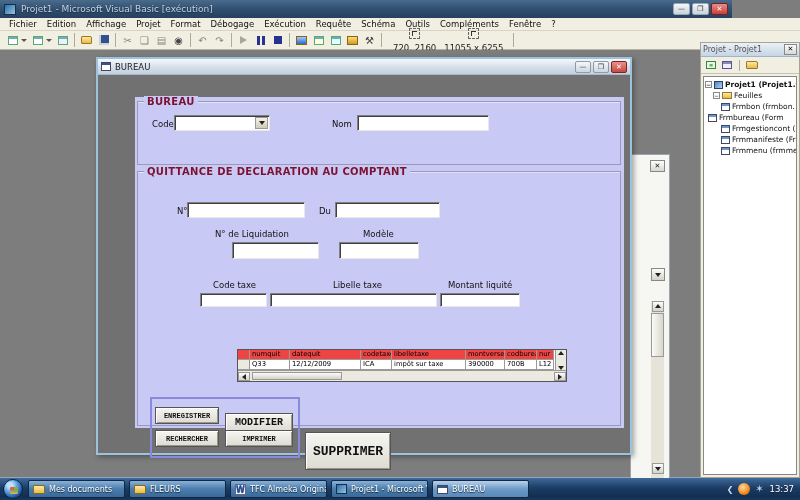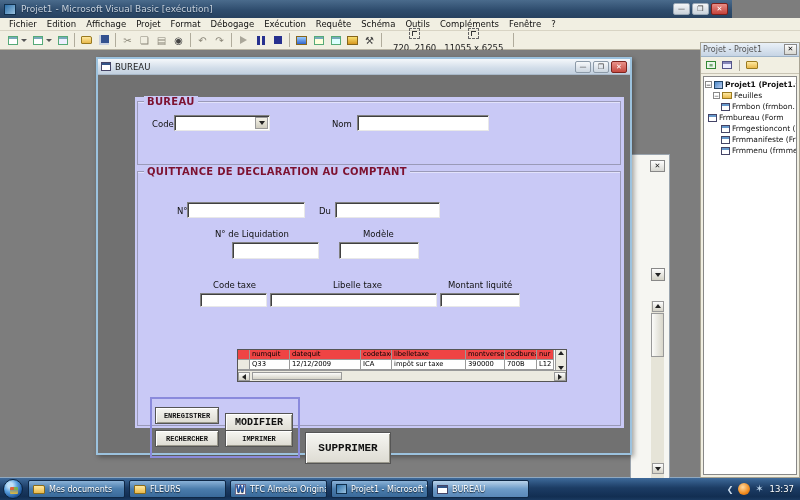--- a/index.html
+++ b/index.html
@@ -336,21 +336,21 @@
             <div class="tri-r" style="margin:1px auto"></div>
           </div>
       </div>
     </div>
 
     <div class="btnframe" style="left:15px;top:300px;width:150px;height:61px"></div>
     <div class="btn" style="left:20px;top:310px;width:64px;height:17px;font-size:7px">ENREGISTRER</div>
     <div class="btn" style="left:90px;top:316px;width:68px;height:19px;font-size:10px">MODIFIER</div>
     <div class="btn" style="left:20px;top:333px;width:64px;height:17px;font-size:7px">RECHERCHER</div>
     <div class="btn" style="left:90px;top:333px;width:68px;height:17px;font-size:7px">IMPRIMER</div>
-    <div class="btn" style="left:170px;top:335px;width:86px;height:32px;font-size:11px">SUPPRIMER</div>
+    <div class="btn" style="left:170px;top:335px;width:86px;height:38px;font-size:13px">SUPPRIMER</div>
   </div>
 </div>
 
 <div class="projpanel">
   <div class="ptitle">
     <span>Projet - Projet1</span>
     <div class="px">✕</div>
   </div>
   <div class="ptools">
     <div class="pt">

